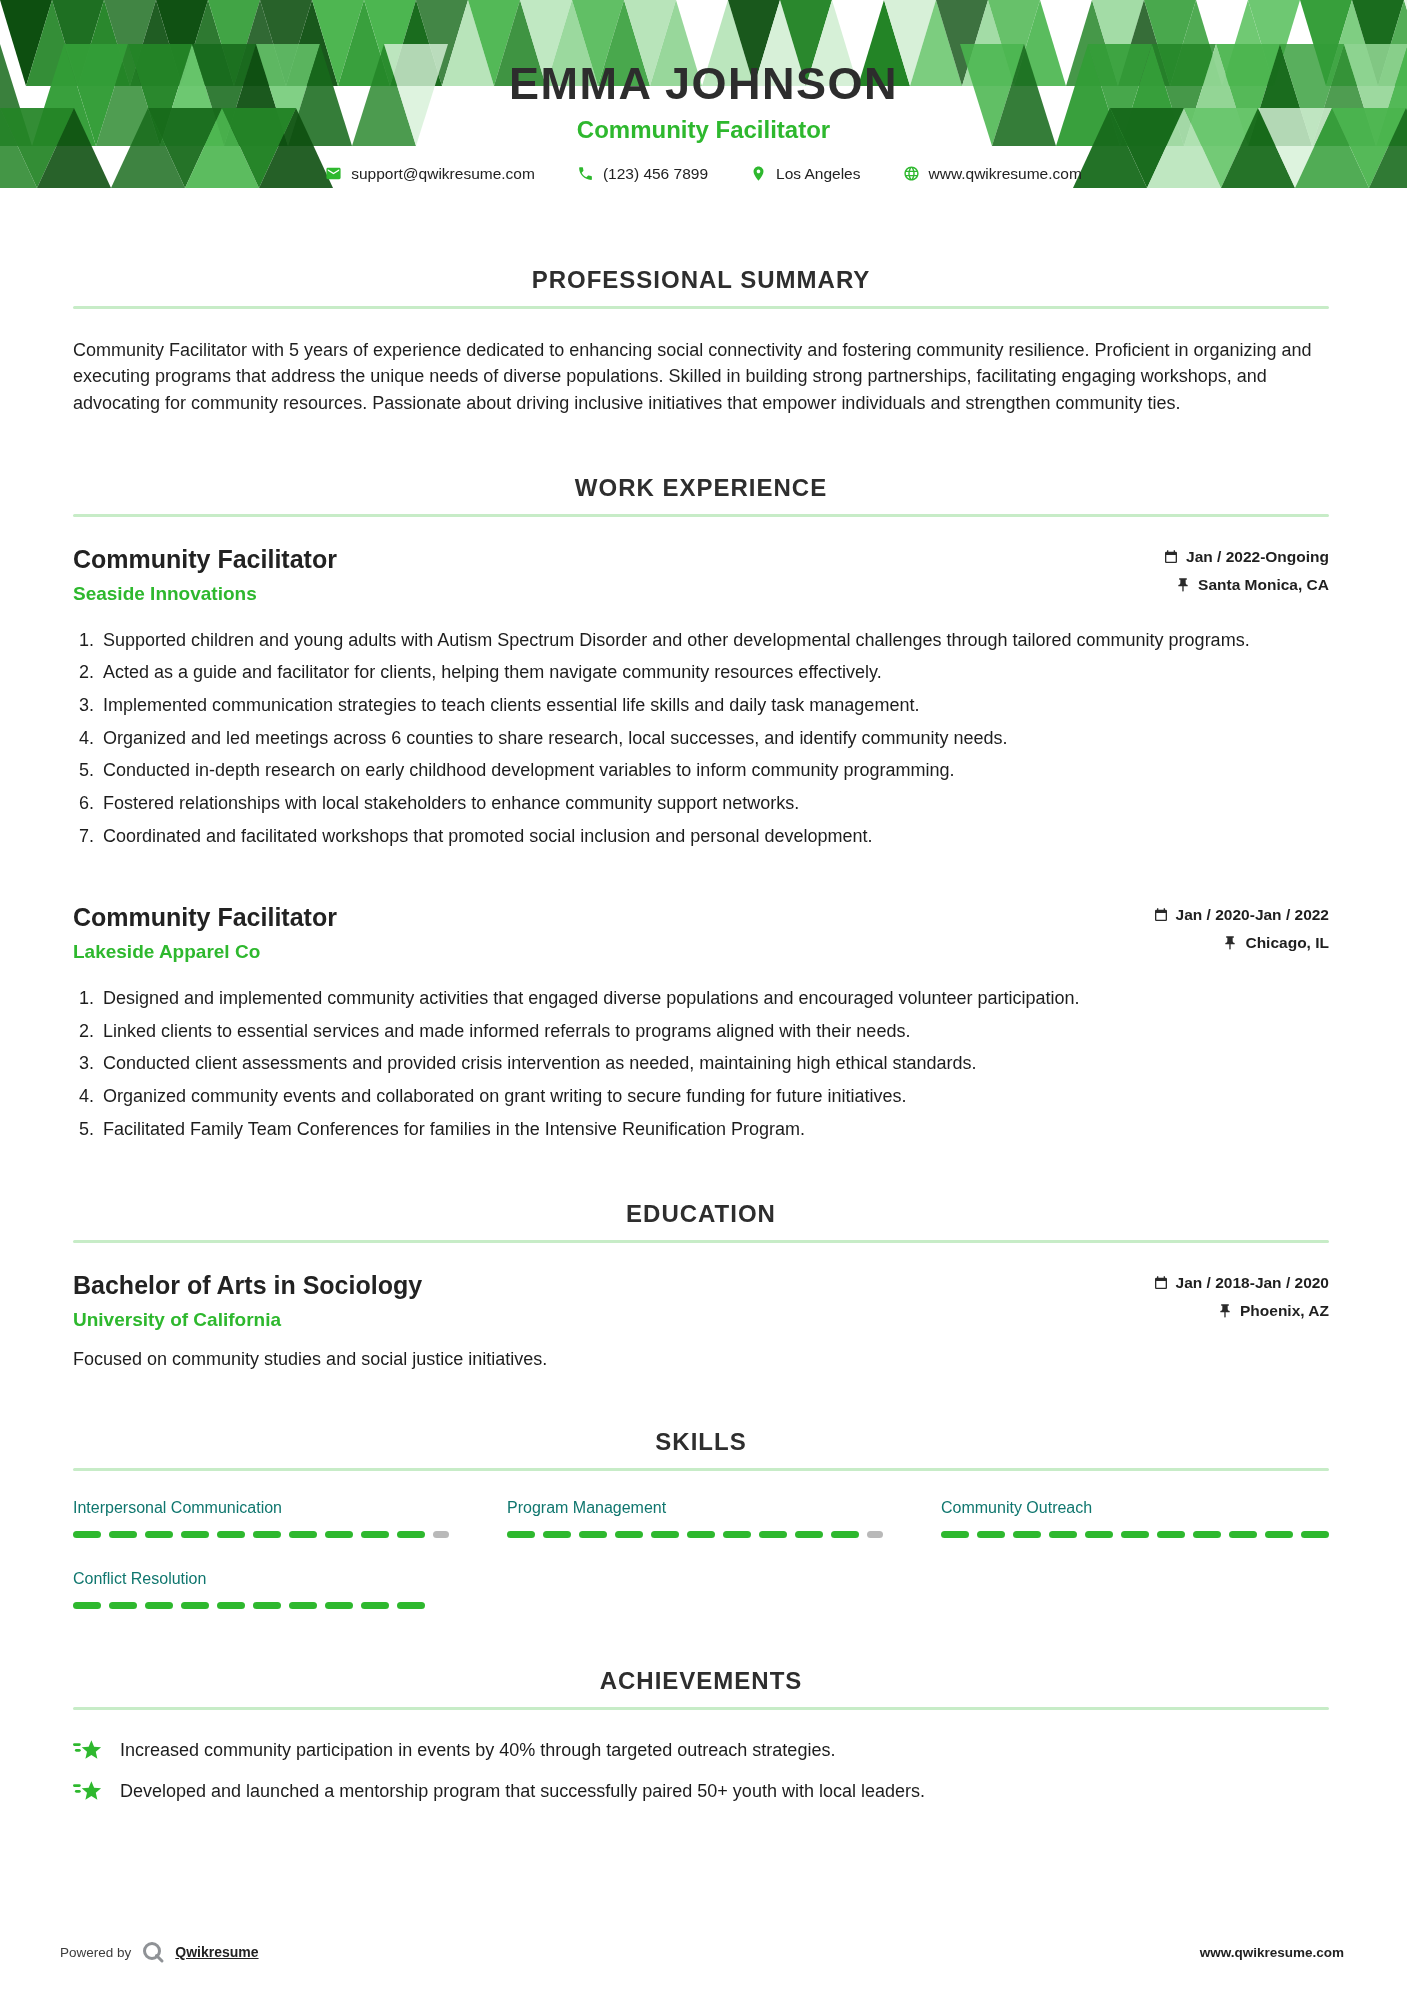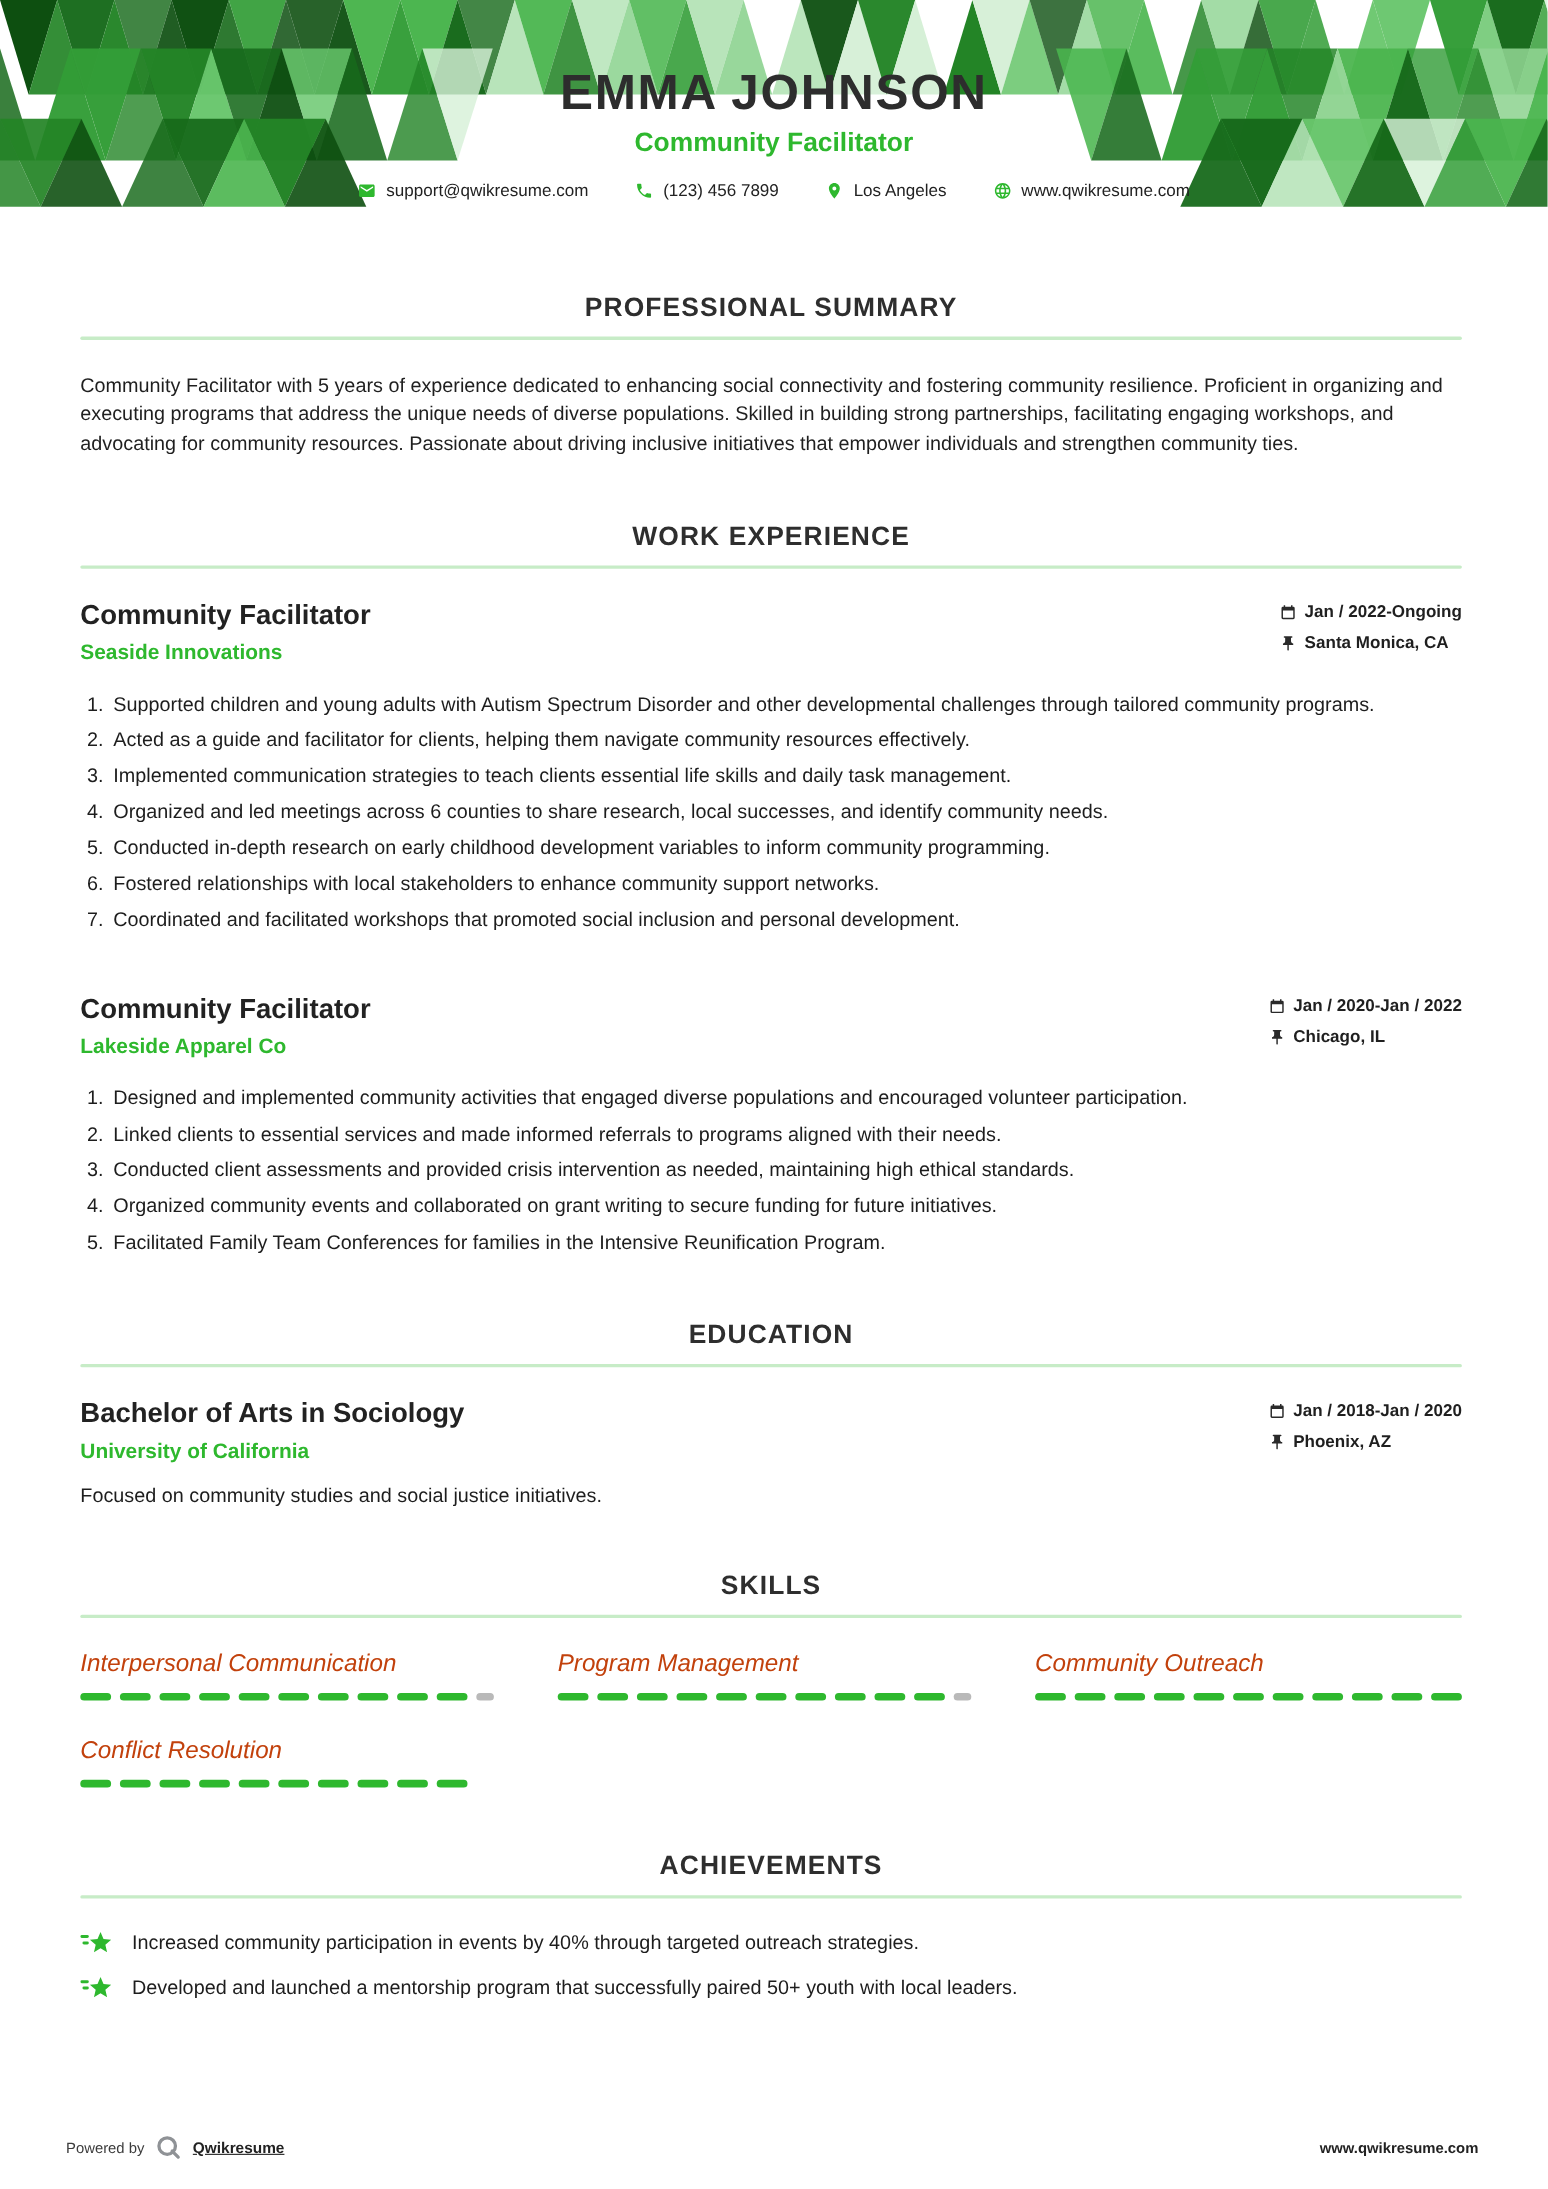--- a/index.html
+++ b/index.html
@@ -65,31 +65,31 @@
   .summary-text { margin: 0; font-size: 18px; line-height: 1.46; color: var(--text, #1f1f1f); }
 
   
   .job { margin-top: 26px; }
   .job + .job { margin-top: 54px; }
   .job-head { display: flex; justify-content: space-between; align-items: flex-start; }
   .job-title { margin: 0; font-size: 25px; font-weight: 700; color: #222; }
   .company { margin-top: 9px; font-size: 19px; font-weight: 600; color: var(--accent, #2eb82e); }
   .job-right { text-align: right; padding-top: 3px; }
   .meta-line {
-    display: flex; align-items: center;
+    display: flex; justify-content: flex-end; align-items: center;
     gap: 7px; font-size: 15.5px; font-weight: 700; color: #1f1f1f; margin-bottom: 10px;
   }
   .micon { width: 16px; height: 16px; fill: #2a2a2a; flex: none; }
   .bullets { margin: 22px 0 0; padding-left: 26px; font-size: 18px; line-height: 1.48; color: #1d1d1d; }
   .bullets li { margin-bottom: 6px; padding-left: 4px; }
   .edu-desc { margin: 18px 0 0; font-size: 18px; color: #1d1d1d; }
 
   
   .skills-grid { display: grid; grid-template-columns: repeat(3, 1fr); column-gap: 46px; row-gap: 32px; }
-  .skill-name { font-size: 22px; color: #c2410c; font-style: italic; }
+  .skill-name { font-size: 16px; color: #0f766e; }
   .skill-bar { display: flex; align-items: center; gap: 8px; margin-top: 14px; }
   .dash { height: 7px; width: 28px; border-radius: 4px; background: var(--accent, #2eb82e); flex: none; }
   .dash-off { background: var(--dash-off, #b9b9b9); width: 16px; }
 
   
   .ach-list { margin-top: 2px; }
   .ach-item { display: flex; align-items: flex-start; gap: 17px; margin-bottom: 18px; font-size: 18px; color: #1d1d1d; }
   .ach-icon { width: 30px; height: 24px; fill: var(--accent, #2eb82e); flex: none; margin-top: -1px; }
   .ach-text { padding-top: 2px; }
 

